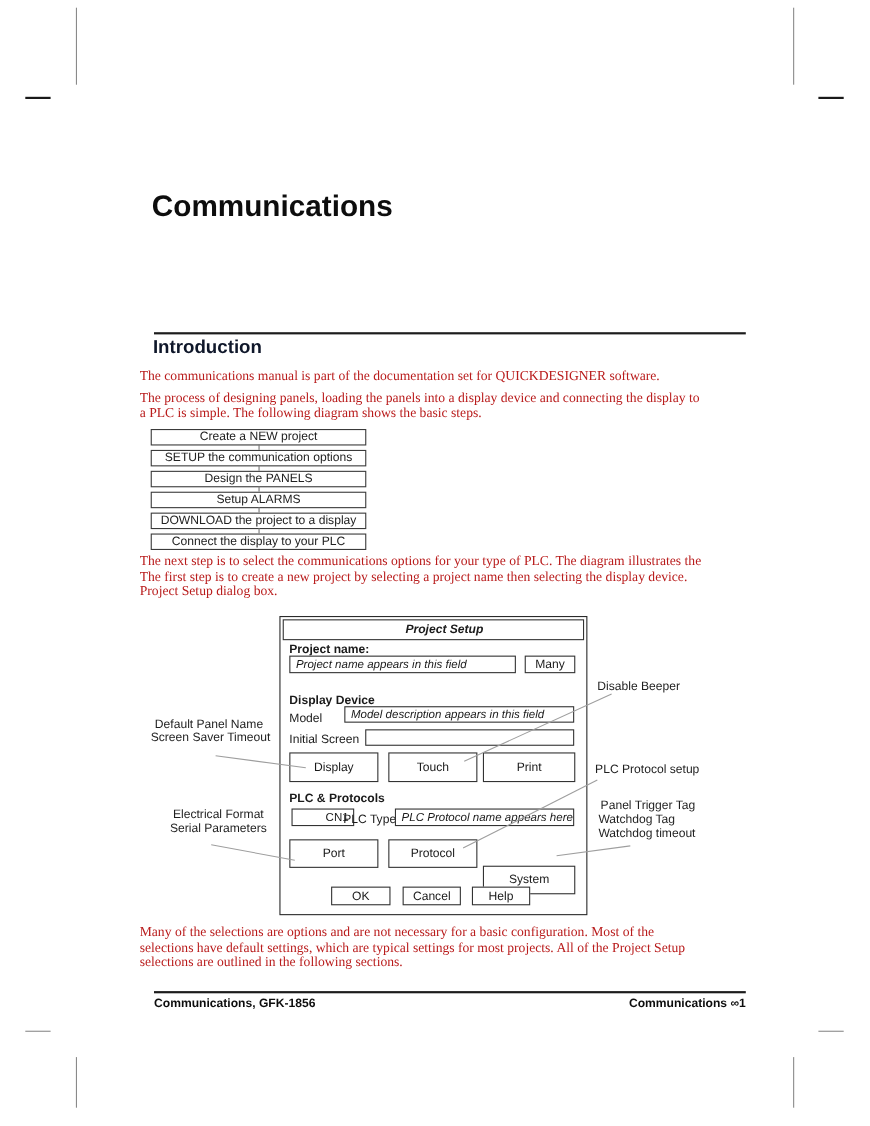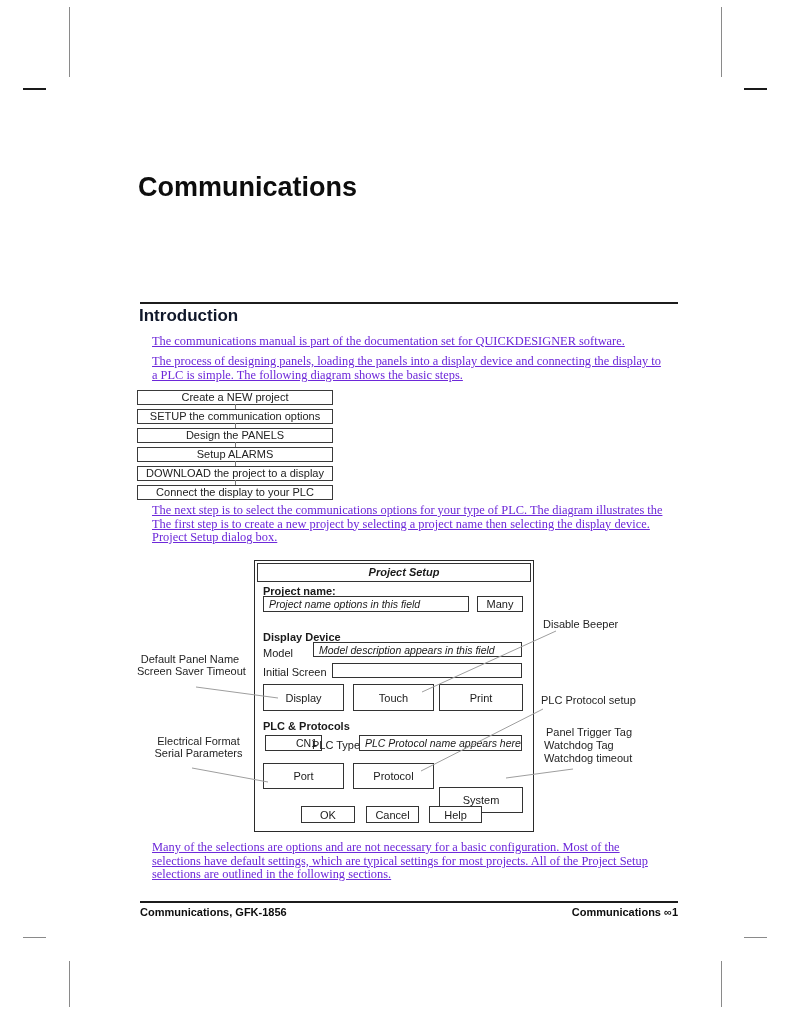--- a/index.html
+++ b/index.html
@@ -9,21 +9,21 @@
   
   .mark{position:absolute;background:#8a8a8a;}
   .mark.dark{background:#1a1a1a;}
   
   .doc-title{left:138px;top:172px;font-family:"Liberation Sans",sans-serif;
              font-size:27px;font-weight:bold;color:#0d0d0d;letter-spacing:0px;}
   .rule{left:140px;width:538px;height:2px;background:#1c1c1c;}
   .section-head{left:139px;top:306px;font-family:"Liberation Sans",sans-serif;
                 font-size:17px;font-weight:bold;color:#0f172a;}
   
-  .para{left:152px;font-size:12.4px;line-height:13.6px;color:#6d28d9;white-space:nowrap;text-decoration:underline;}
+  .para{left:127px;font-size:12.4px;line-height:13.6px;color:#b91c1c;white-space:nowrap;}
   
   .flow{left:137px;top:390px;width:196px;}
   .flow-box{position:relative;box-sizing:border-box;width:196px;height:15px;border:1px solid #3a3a3a;
             margin-bottom:4px;text-align:center;font-family:"Liberation Sans",sans-serif;
             font-size:11px;line-height:13px;color:#222;background:#fff;}
   .flow-box:not(:last-child)::after{content:"";position:absolute;left:50%;top:100%;
             width:1px;height:5px;background:#777;}
   
   .dialog{left:254px;top:560px;width:278px;height:270px;border:1px solid #2a2a2a;background:#fff;
           font-family:"Liberation Sans",sans-serif;color:#1a1a1a;}
@@ -84,21 +84,21 @@
   <div class="abs para" style="top:504px;">
     <div>The next step is to select the communications options for your type of PLC. The diagram illustrates the</div>
     <div>The first step is to create a new project by selecting a project name then selecting the display device.</div>
     <div>Project Setup dialog box.</div>
   </div>
 
   <div class="abs dialog">
     <div class="abs dlg-titlebar">Project Setup</div>
 
     <div class="abs dlg-label b" style="left:8px;top:24px;">Project name:</div>
-    <div class="abs dlg-field i" style="left:8px;top:35px;width:206px;height:16px;">Project name options in this field</div>
+    <div class="abs dlg-field i" style="left:8px;top:35px;width:206px;height:16px;">Project name appears in this field</div>
     <div class="abs dlg-btn" style="left:222px;top:35px;width:46px;height:16px;">Many</div>
 
     <div class="abs dlg-label b" style="left:8px;top:70px;">Display Device</div>
     <div class="abs dlg-label" style="left:8px;top:86px;">Model</div>
     <div class="abs dlg-field i" style="left:58px;top:81px;width:209px;height:15px;">Model description appears in this field</div>
     <div class="abs dlg-label" style="left:8px;top:105px;">Initial Screen</div>
     <div class="abs dlg-field" style="left:77px;top:102px;width:190px;height:15px;"></div>
 
     <div class="abs dlg-btn" style="left:8px;top:123px;width:81px;height:27px;">Display</div>
     <div class="abs dlg-btn" style="left:98px;top:123px;width:81px;height:27px;">Touch</div>

